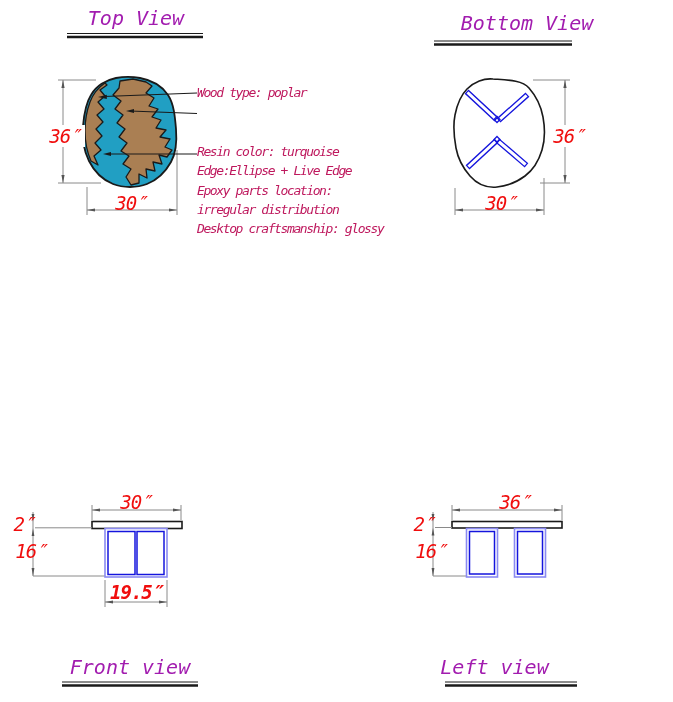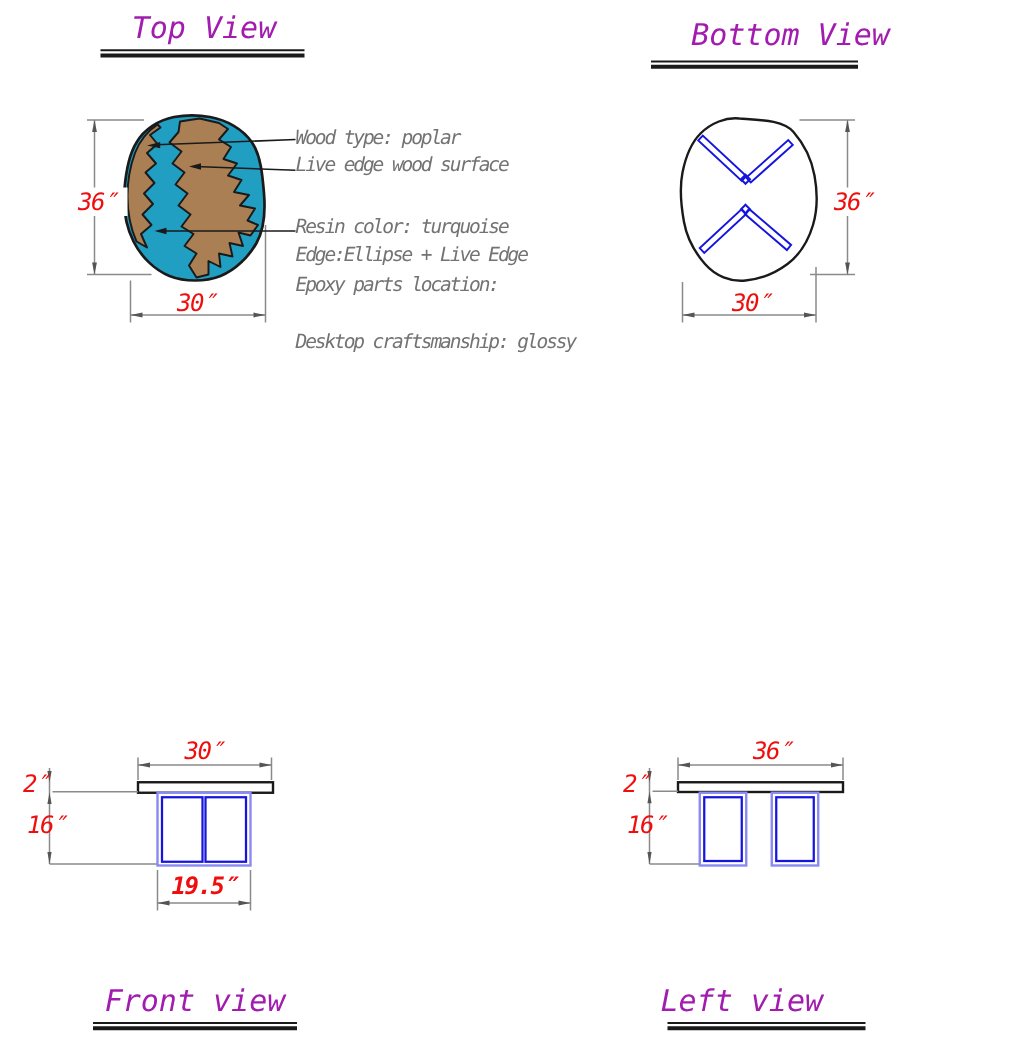--- a/index.html
+++ b/index.html
@@ -1,23 +1,23 @@
 <!DOCTYPE html>
 <html><head>
 <meta charset="utf-8">
 <style>
   html,body{margin:0;padding:0;background:#fff;}
   .sheet{position:relative;width:673px;height:702px;background:#ffffff;overflow:hidden;
          font-family:"DejaVu Sans Mono","Liberation Mono",monospace;}
   svg.linework{position:absolute;left:0;top:0;}
   .txt{position:absolute;white-space:nowrap;}
   .view-title{font-size:20px;font-style:italic;color:#a21caf;text-align:center;letter-spacing:0px;}
-  .dim{font-size:16px;font-style:italic;color:#f00d0d;letter-spacing:-1px;text-align:center;}
+  .dim{font-size:19px;font-style:italic;color:#f00d0d;letter-spacing:-1px;text-align:center;}
   .dim.onLine{background:#ffffff;padding:0 1px;}
-  .ann{font-size:13px;font-style:italic;color:#737373;letter-spacing:-1.4px;}
+  .ann{font-size:13px;font-style:italic;color:#be185d;letter-spacing:-1.4px;}
 </style>
 </head>
 <body>
 
 <div class="sheet">
 
   <svg class="linework" width="673" height="702" viewBox="0 0 673 702">
 
     <g>
 
@@ -147,24 +147,24 @@
       <rect x="517.5" y="531.5" width="25" height="42.5" fill="none" stroke="#1515dd" stroke-width="1.5"></rect>
     </g>
   </svg>
 
   <div class="txt view-title" style="left:66px;top:6px;width:140px;">Top View</div>
   <div class="txt view-title" style="left:456px;top:11px;width:142px;">Bottom View</div>
   <div class="txt view-title" style="left:60px;top:655px;width:140px;">Front view</div>
   <div class="txt view-title" style="left:427px;top:655px;width:135px;">Left view</div>
 
   <div class="txt ann" style="left:197px;top:85px;">Wood type: poplar</div>
-  <div class="txt ann" style="left:197px;top:103px;">Live edge wood surface</div>
   <div class="txt ann" style="left:197px;top:144px;">Resin color: turquoise</div>
   <div class="txt ann" style="left:197px;top:163px;text-align:center;">Edge:Ellipse + Live Edge</div>
   <div class="txt ann" style="left:197px;top:183px;">Epoxy parts location:</div>
+  <div class="txt ann" style="left:197px;top:202px;">irregular distribution</div>
   <div class="txt ann" style="left:197px;top:221px;">Desktop craftsmanship: glossy</div>
 
   <div class="txt dim onLine" style="left:45px;top:125px;width:38px;">36″</div>
   <div class="txt dim" style="left:109px;top:192px;width:44px;">30″</div>
 
   <div class="txt dim onLine" style="left:548px;top:125px;width:40px;">36″</div>
   <div class="txt dim" style="left:480px;top:192px;width:42px;">30″</div>
 
   <div class="txt dim" style="left:114px;top:491px;width:44px;">30″</div>
   <div class="txt dim" style="left:12px;top:513px;width:24px;">2″</div>

